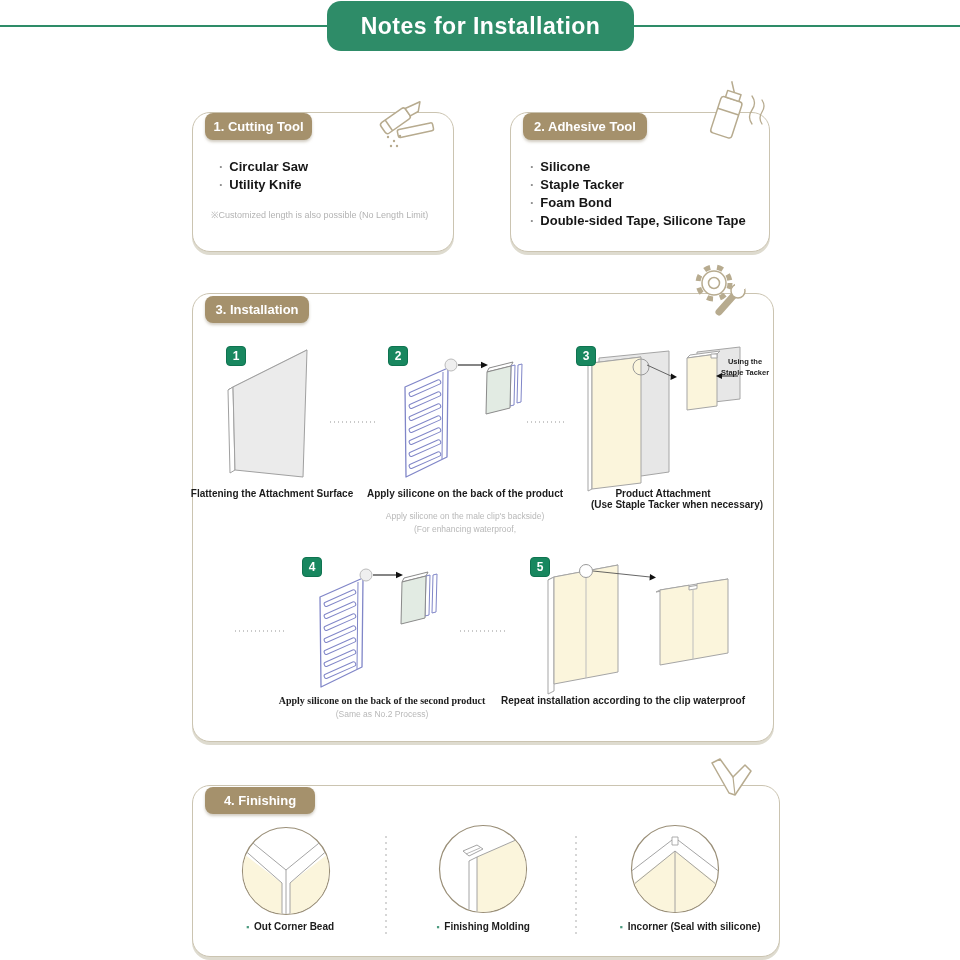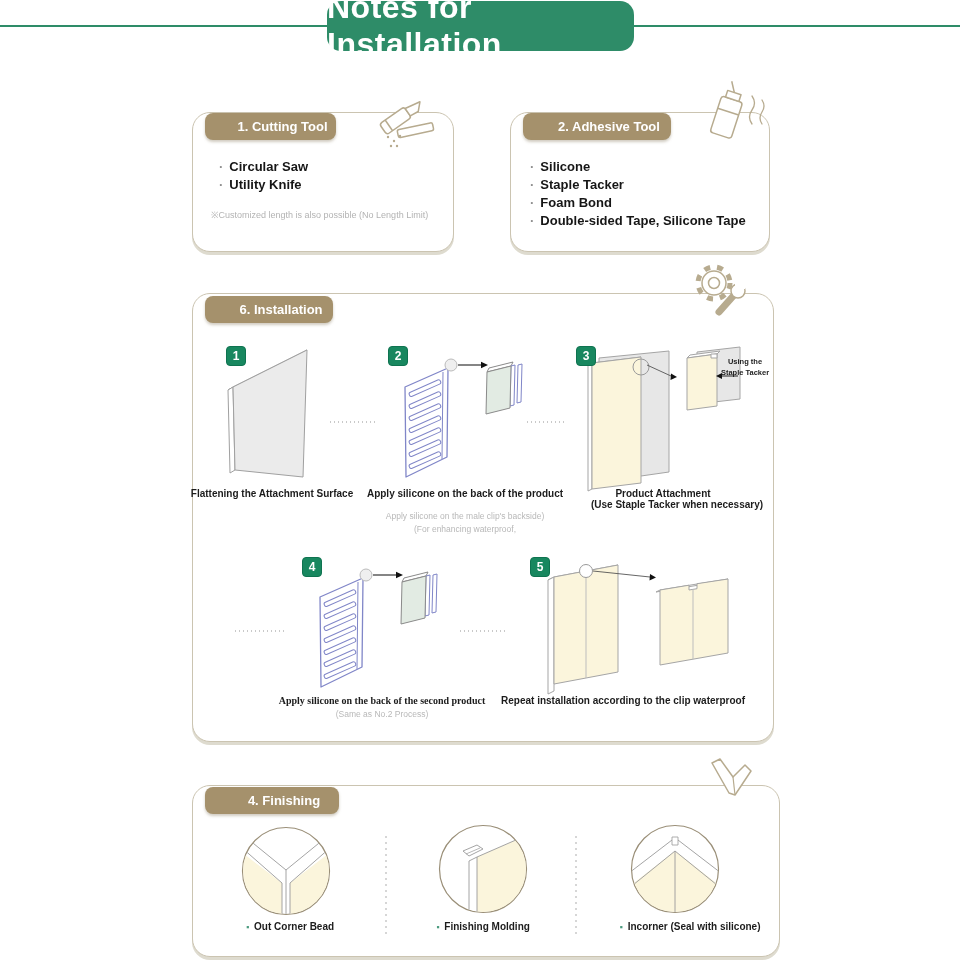--- a/index.html
+++ b/index.html
@@ -1,22 +1,22 @@
 <!DOCTYPE html>
 <html><head>
 <meta charset="utf-8">
 <style>
   html,body{margin:0;padding:0;background:#fff;}
   .page{position:relative;width:960px;height:960px;background:#fff;font-family:"Liberation Sans",sans-serif;overflow:hidden;}
   .header-line{position:absolute;left:0;top:25px;width:960px;height:2px;background:#2E8C68;}
   .banner{position:absolute;left:327px;top:1px;width:307px;height:50px;background:#2E8C68;border-radius:14px;
-          color:#fff;font-weight:bold;font-size:32px;display:flex;align-items:center;justify-content:center;letter-spacing:.5px;}
+          color:#fff;font-weight:bold;font-size:23px;display:flex;align-items:center;justify-content:center;letter-spacing:.5px;}
   .card{position:absolute;border:1px solid #CBC4B1;border-radius:18px;background:#fff;box-shadow:0 3px 0 #DEDBCF;}
   .sec-label{position:absolute;height:27px;background:#A5916C;border-radius:8px;color:#fff;font-weight:bold;font-size:13px;
-             display:flex;align-items:center;justify-content:center;box-shadow:0 2px 3px rgba(120,105,75,.35);padding-left:24px;}
+             display:flex;align-items:center;justify-content:center;box-shadow:0 2px 3px rgba(120,105,75,.35);}
   .list{position:absolute;}
   .item{font-size:13px;font-weight:bold;color:#161616;line-height:18px;display:flex;align-items:baseline;}
   .bullet{color:#8f8f8f;margin-right:6px;font-size:13px;}
   .note{font-size:9px;color:#b3b3b3;margin-top:14px;white-space:nowrap;}
   .badge{position:absolute;width:18px;height:18px;background:#18875F;border:1px solid #0F7350;border-radius:4px;color:#fff;
          font-size:12px;font-weight:bold;display:flex;align-items:center;justify-content:center;z-index:3;}
   .cap{position:absolute;transform:translateX(-50%);white-space:nowrap;font-size:10px;font-weight:bold;color:#1c1c1c;}
   .sub{position:absolute;transform:translateX(-50%);white-space:nowrap;font-size:8.5px;color:#b8b8b8;}
   .ann{position:absolute;transform:translateX(-50%);white-space:nowrap;font-size:7.5px;font-weight:bold;color:#222;}
   .dot-h{position:absolute;height:2px;background-image:repeating-linear-gradient(90deg,#c9c9c9 0 1.5px,transparent 1.5px 4px);}
@@ -93,21 +93,21 @@
         <span class="bullet">·</span>
         <span>Foam Bond</span>
       </div>
     <div class="item">
         <span class="bullet">·</span>
         <span>Double-sided Tape, Silicone Tape</span>
       </div>
   </div>
 
   <section class="card" style="left:192px;top:293px;width:580px;height:447px;"></section>
-  <div class="sec-label" style="left:205px;top:296px;width:104px;">6. Installation</div>
+  <div class="sec-label" style="left:205px;top:296px;width:104px;">3. Installation</div>
   <svg class="ill" style="left:688px;top:260px;" width="64" height="64" viewBox="0 0 64 64">
     <circle cx="26" cy="23" r="16" fill="none" stroke="#B7AB8F" stroke-width="5" stroke-dasharray="6 7"></circle>
     <circle cx="26" cy="23" r="12" fill="#fff" stroke="#B7AB8F" stroke-width="1.5"></circle>
     <circle cx="26" cy="23" r="5.5" fill="#fff" stroke="#B7AB8F" stroke-width="1.5"></circle>
     <line x1="31" y1="52" x2="47" y2="34" stroke="#B7AB8F" stroke-width="7" stroke-linecap="round"></line>
     <circle cx="50" cy="31" r="7" fill="#fff" stroke="#B7AB8F" stroke-width="1.5"></circle>
     <rect x="47" y="22" width="10" height="7" fill="#fff"></rect>
   </svg>
 
   <div class="badge" style="left:226px;top:346px;">1</div>

